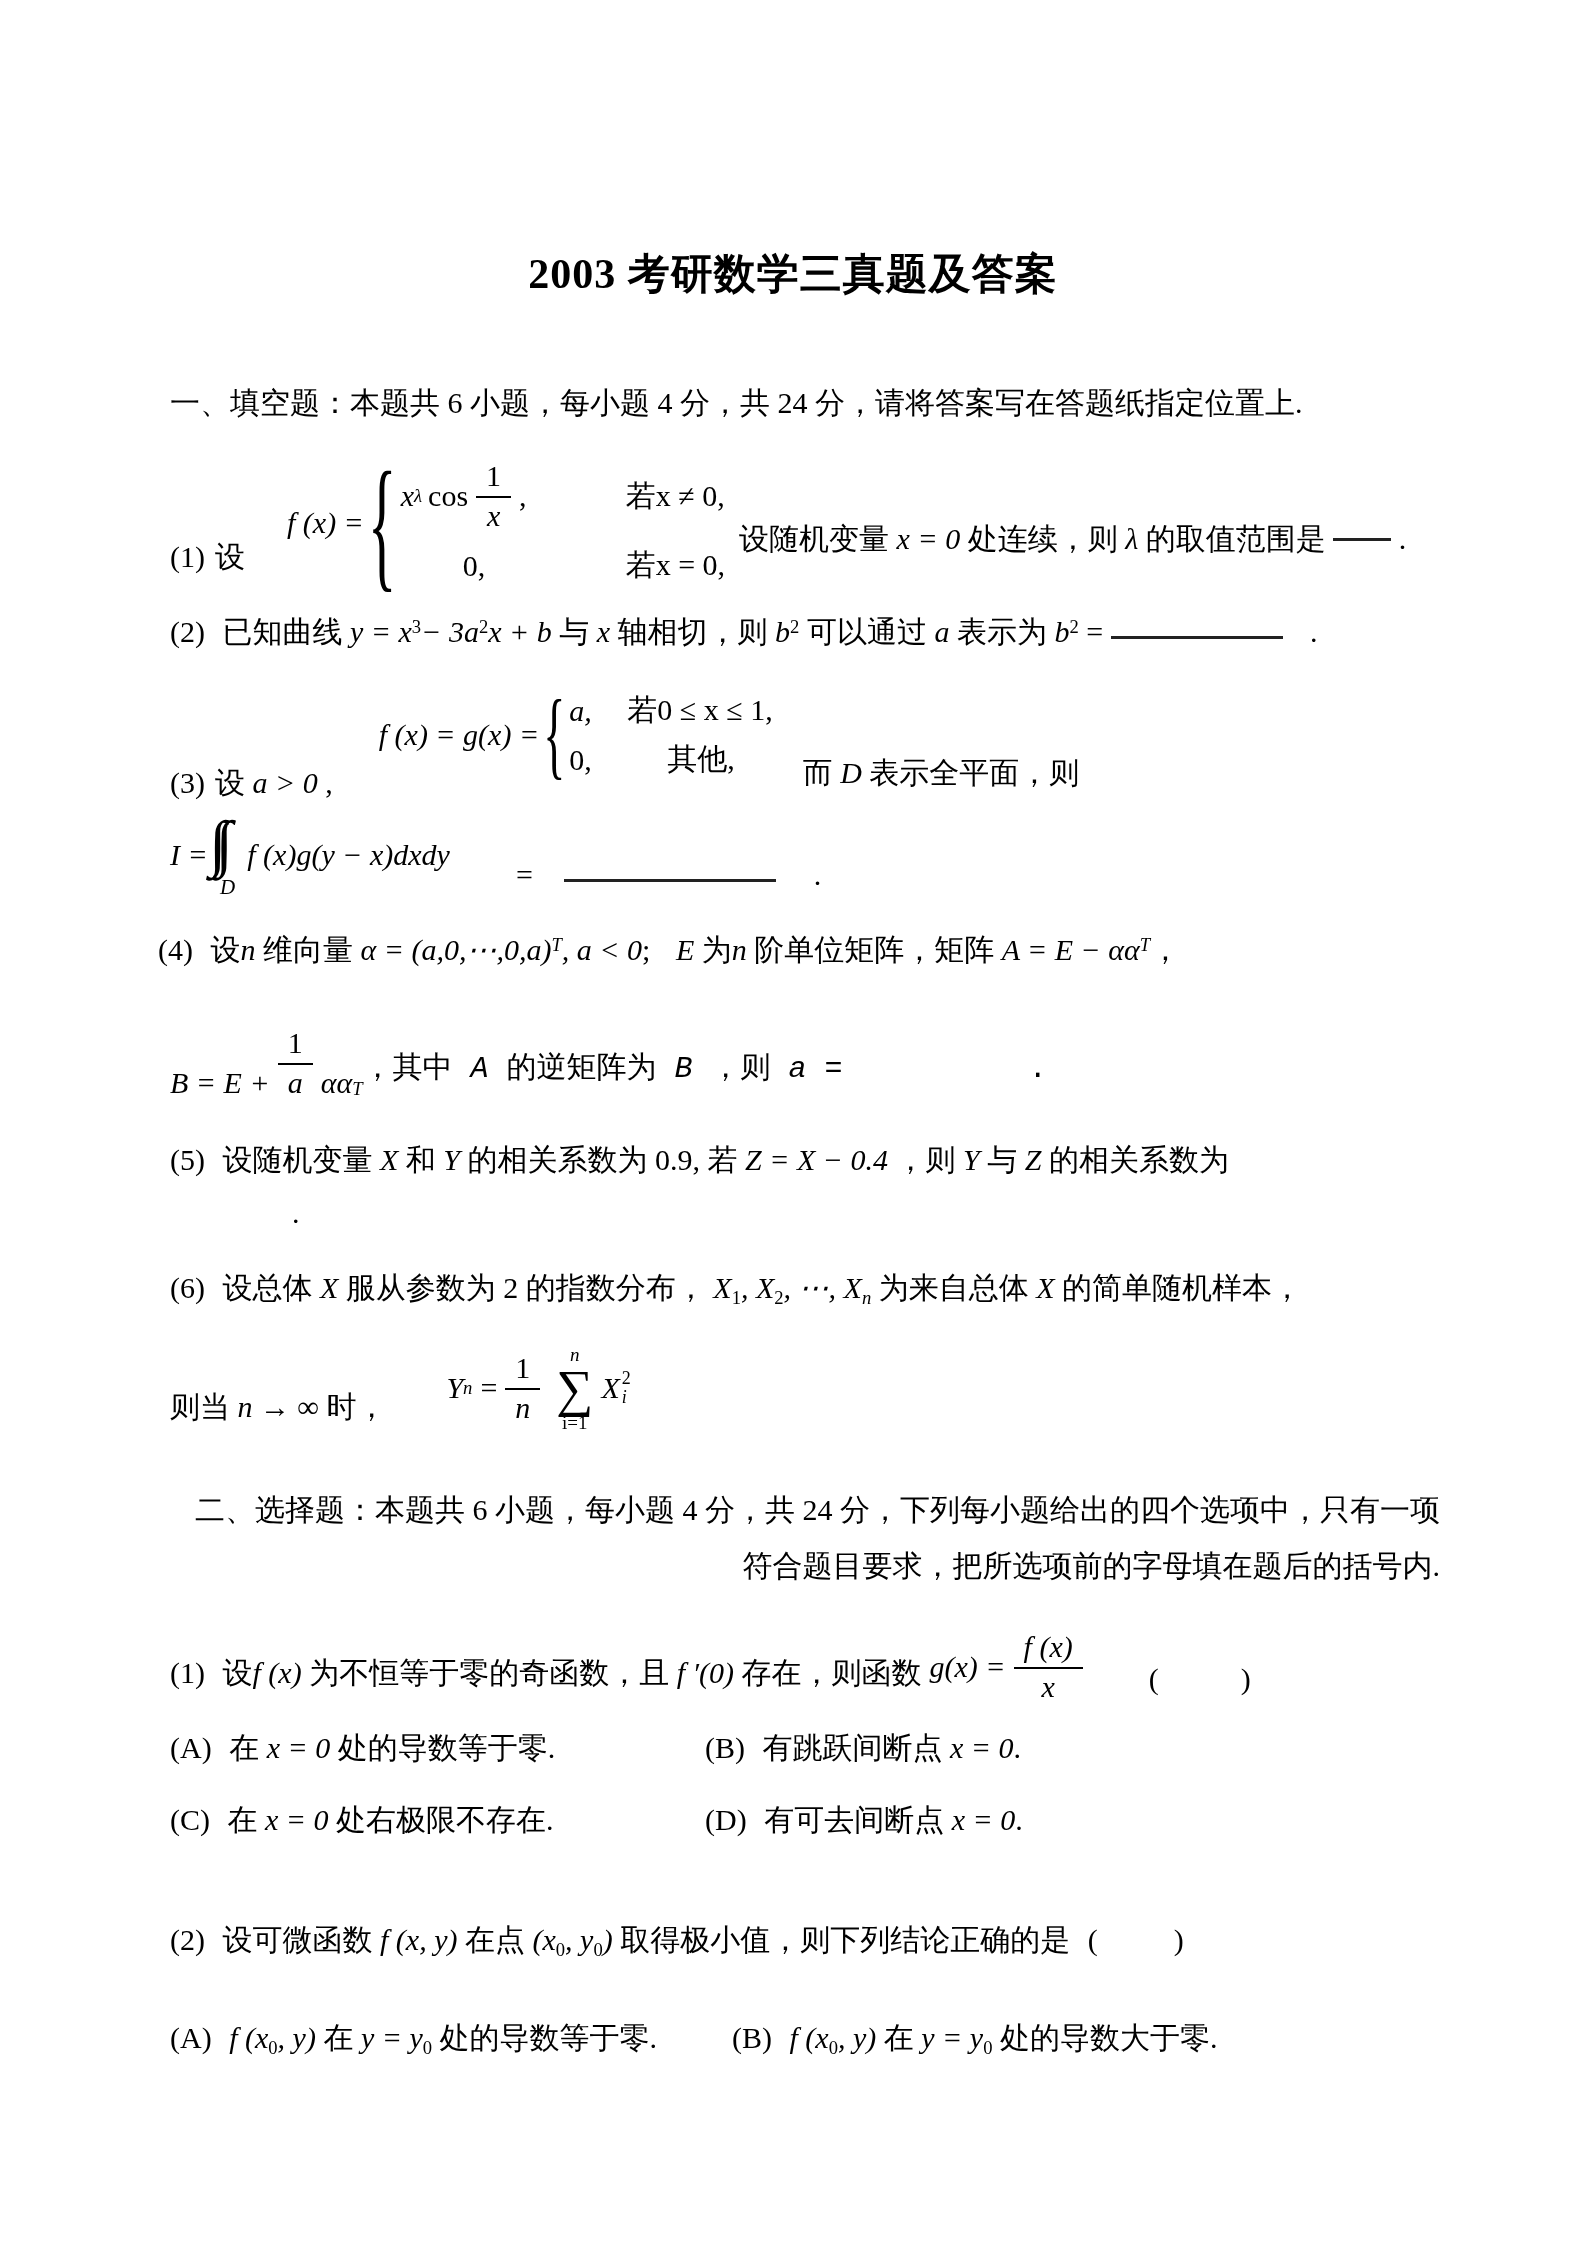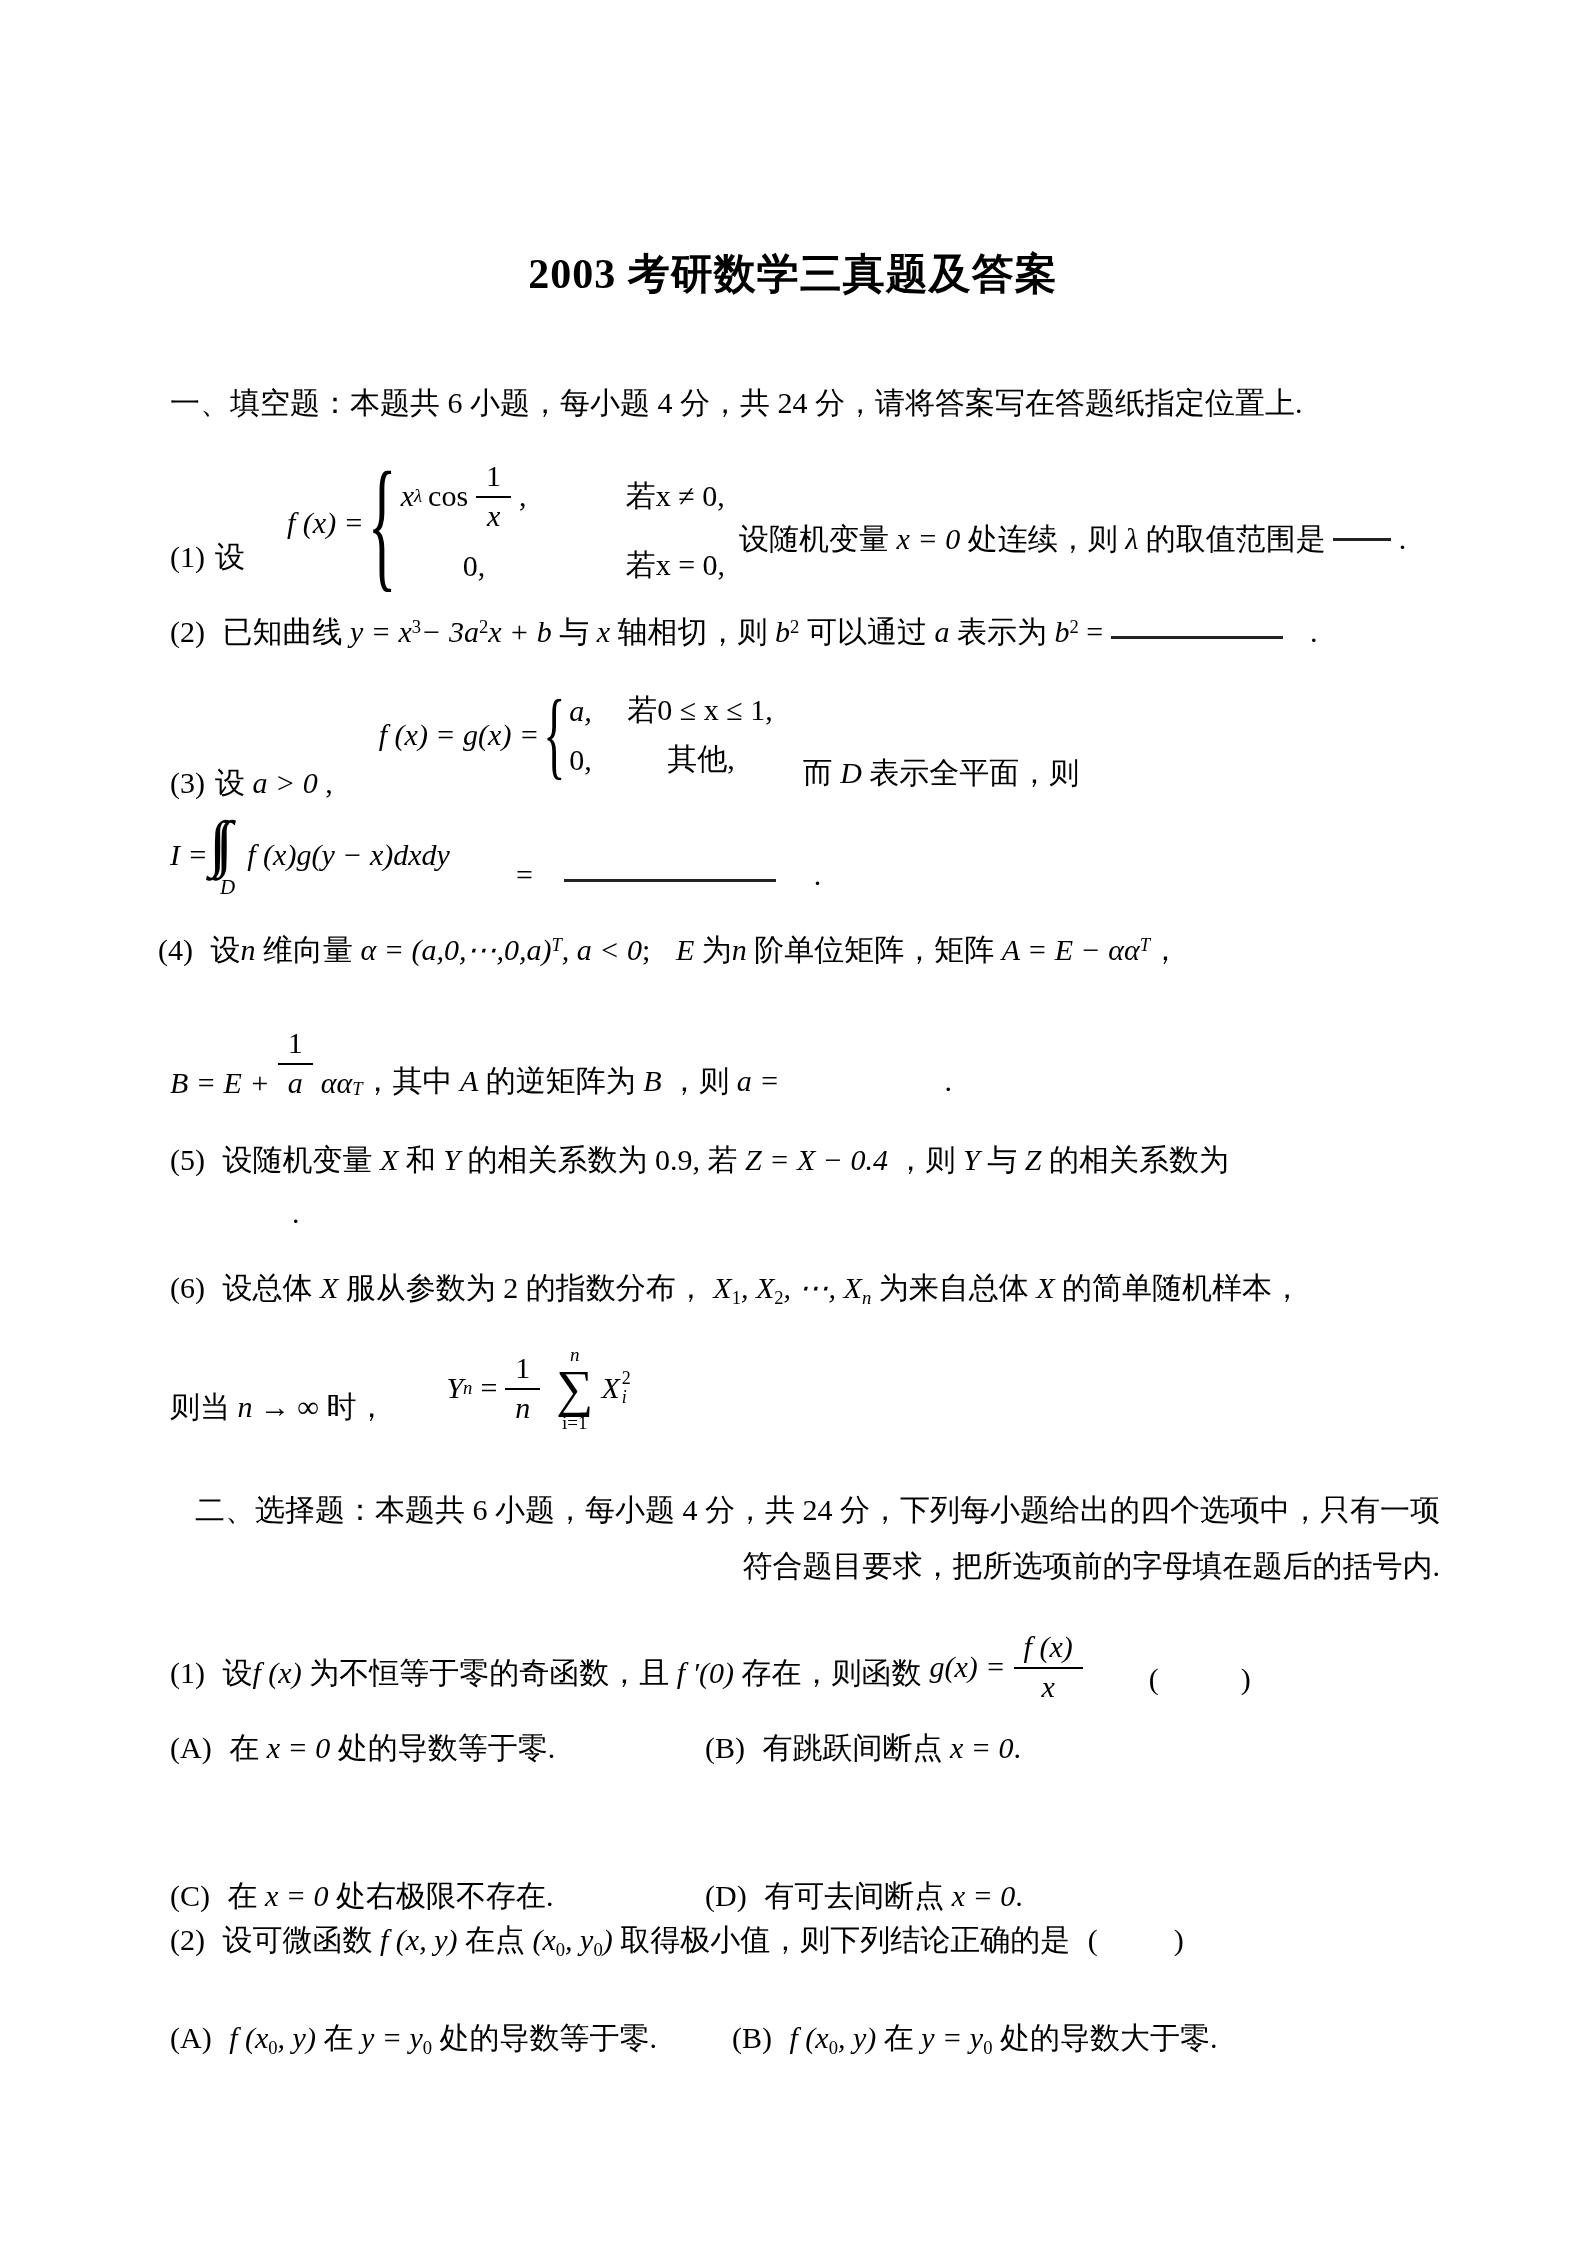--- a/index.html
+++ b/index.html
@@ -169,21 +169,21 @@
 <div class="abs row-end" style="top:1006px; left:170px; height:100px;">
   <span class="row-mid" style="margin-bottom:6px;align-items:flex-end;">
     <span class="mt">B = E +</span>
     <span class="frac">
         <span class="num">1</span>
         <span class="den mt">a</span>
       </span>
     <span class="mt">αα</span>
       <sup class="mt">T</sup>
   </span>
-  <span style="margin-bottom:4px; white-space:nowrap;">
+  <span style="margin-bottom:18px; white-space:nowrap;font-family:Liberation Mono, monospace;">
     <span>，其中</span>
     <span class="mt">A</span>
     <span>的逆矩阵为</span>
     <span class="mt">B</span>
     <span>，则</span>
     <span class="mt">a =</span>
     <span style="display:inline-block; width:150px;"></span>
     <span>.</span>
   </span>
 </div>
@@ -272,21 +272,21 @@
     <span class="mt">x = 0</span>
     <span>处的导数等于零.</span>
   </span>
   <span>
     <span>(B)</span>
     <span class="lbl-gap">有跳跃间断点</span>
     <span class="mt">x = 0</span><span>.</span>
   </span>
 </div>
 
-<div class="abs" style="top:1876px; left:170px; display:flex; white-space:nowrap;">
+<div class="abs" style="top:1800px; left:170px; display:flex; white-space:nowrap;">
   <span style="width:535px;">
     <span>(C)</span>
     <span class="lbl-gap">在</span>
     <span class="mt">x = 0</span>
     <span>处右极限不存在.</span>
   </span>
   <span>
     <span>(D)</span>
     <span class="lbl-gap">有可去间断点</span>
     <span class="mt">x = 0</span><span>.</span>

